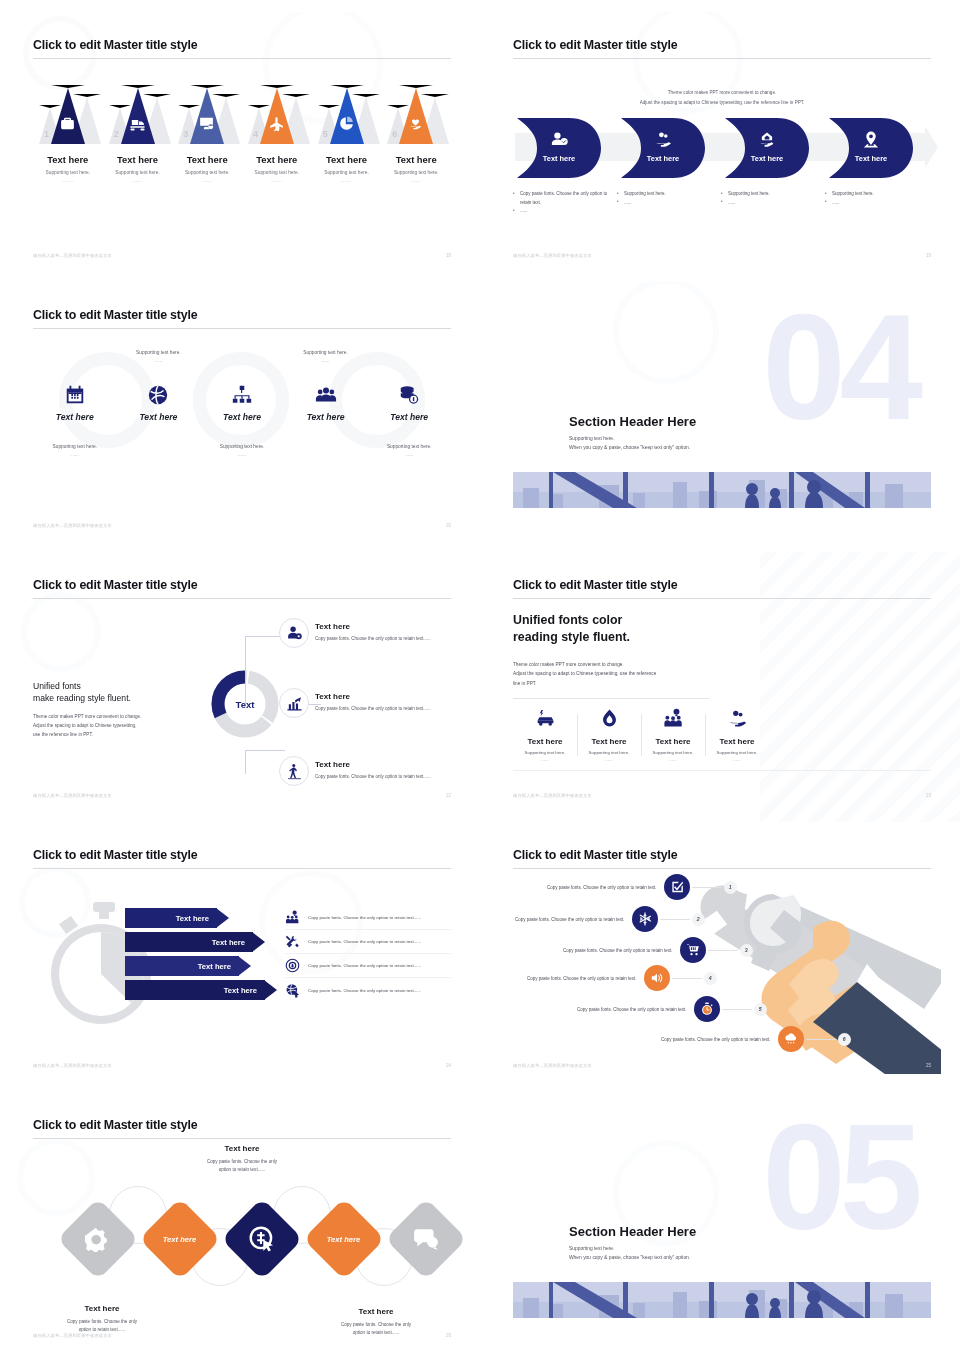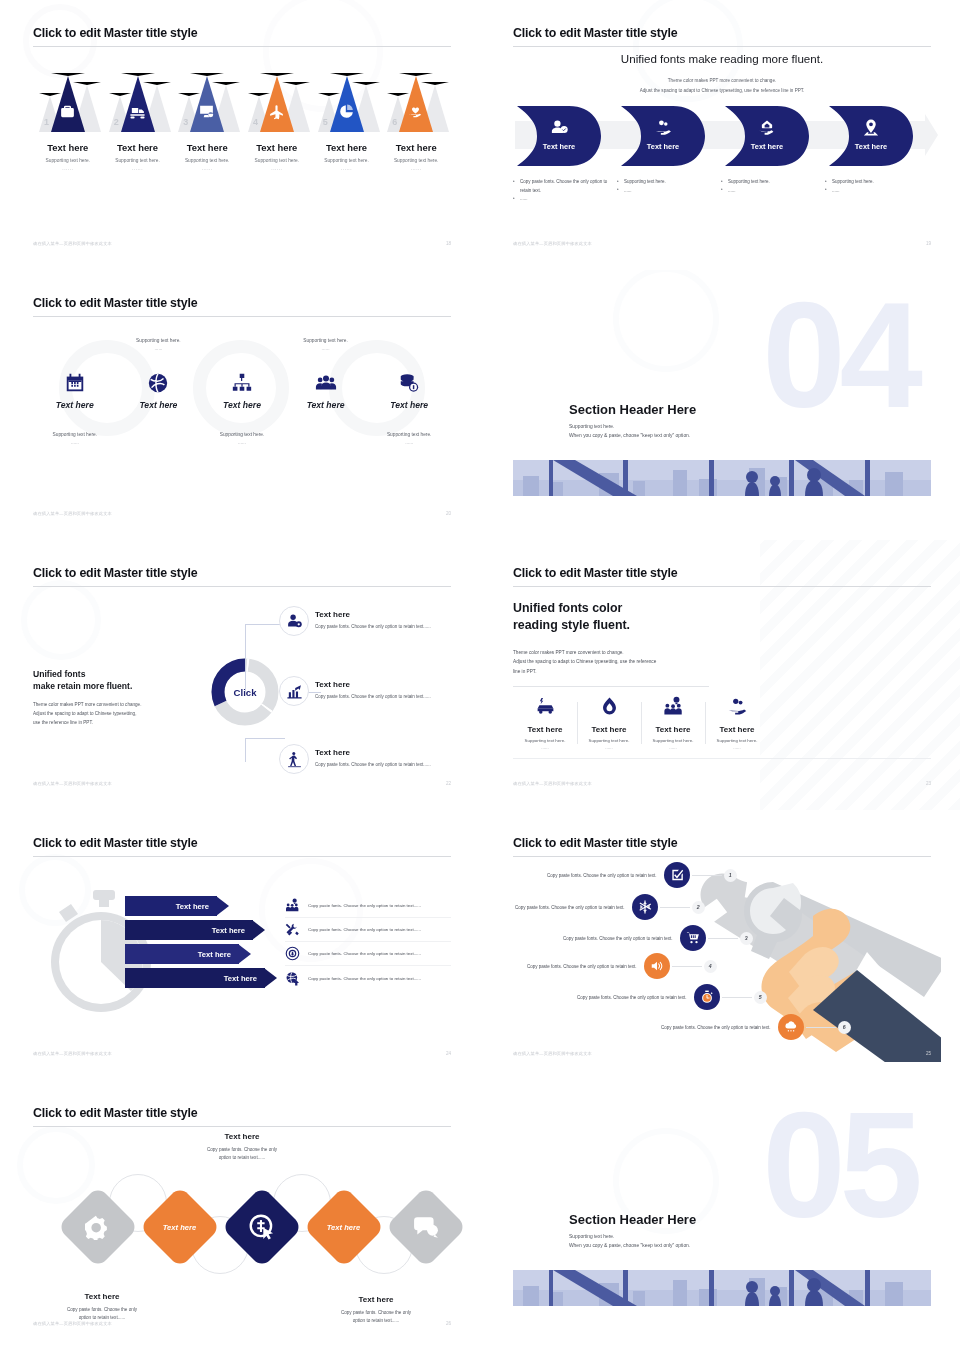--- a/index.html
+++ b/index.html
@@ -14,20 +14,21 @@
     width: 960px; height: 1352px;
     display: grid;
     grid-template-columns: 480px 480px;
     grid-template-rows: 270px 270px 270px 270px 272px;
   }
   .slide {
     position: relative;
     width: 480px; height: 270px;
     background: #ffffff;
     overflow: hidden;
+    margin-top: 12px;
   }
   .canvas {
     position: absolute;
     left: 33px; top: 22px;
     width: 418px; height: 228px;
   }
   
   .title {
     position: absolute; left: 0; top: 4px;
     font-size: 12.4px; font-weight: bold; color: #111319;
@@ -117,21 +118,21 @@
   }
   .sec-title { position: absolute; left: 56px; top: 110px; font-size: 13px; font-weight: bold; color: #14161c; }
   .sec-sub { position: absolute; left: 56px; top: 130px; font-size: 4.9px; color: #4f535c; line-height: 1.85; }
   .sec-photo {
     position: absolute; left: 0; bottom: 24px; width: 418px; height: 36px;
     overflow: hidden;
   }
   .sec-photo svg { width: 100%; height: 100%; display: block; }
   
   .s5-lead { position: absolute; left: 0; top: 106px; width: 132px; }
-  .s5-lead h3 { font-size: 8.6px; font-weight: bold; color: #15171d; line-height: 1.45; }
+  .s5-lead h3 { font-size: 8.6px; font-weight: normal; color: #15171d; line-height: 1.45; }
   .s5-lead p  { font-size: 4.6px; color: #52565f; line-height: 2.0; margin-top: 7px; }
   .s5-donut { position: absolute; left: 176px; top: 94px; width: 72px; height: 72px; }
   .s5-donut svg { width: 100%; height: 100%; }
   .s5-donut .ctext { position: absolute; inset: 0; display: flex; align-items: center; justify-content: center;
                      font-size: 9.6px; font-weight: bold; color: #1d2272; }
   .s5-item { position: absolute; left: 282px; width: 136px; }
   .s5-bub { position: absolute; left: -36px; top: -4px; width: 30px; height: 30px; border-radius: 50%;
             border: 1px solid #dfe2ea; display: flex; align-items: center; justify-content: center; background: #fff;}
   .s5-bub svg { width: 17px; height: 17px; fill: #1d2272; }
   .s5-h { font-size: 8px; font-weight: bold; color: #15171d; }
@@ -476,21 +477,20 @@
       <div class="page-no">18</div>
     </div>
   </div>
 
   <div class="slide">
     <div class="canvas">
       <div class="wm-ring" style="left:120px;top:-30px;width:110px;height:110px;border-color:#fbfcfd;"></div>
       <div class="title">Click to edit Master title style</div>
       <div class="title-rule"></div>
 
-      <div class="s2-head">Unified fonts make reading more fluent.</div>
       <div class="s2-sub" style="top:56px">Theme color makes PPT more convenient to change.</div>
       <div class="s2-sub" style="top:66px">Adjust the spacing to adapt to Chinese typesetting, use the reference line in PPT.</div>
 
       <div class="s2-band"></div>
 
       <div class="s2-rib" style="left:4px">
         <svg viewBox="0 0 84 60" preserveAspectRatio="none">
             <path d="M0 0 H52 C76 0 84 18 84 30 C84 42 76 60 52 60 H0 C16 48 20 40 20 30 C20 20 16 12 0 0 Z" fill="#1d2272"></path>
           </svg>
         <span class="ico">
@@ -686,37 +686,37 @@
 
   <div class="slide">
     <div class="canvas">
       <div class="wm-ring" style="left:-12px;top:18px;width:80px;height:80px;border-color:#fbfcfd;"></div>
       <div class="title">Click to edit Master title style</div>
       <div class="title-rule"></div>
 
       <div class="s5-lead">
         <h3>
           <span>Unified fonts</span><br>
-          <span>make retain more fluent.</span>
+          <span>make reading style fluent.</span>
         </h3>
         <p>
           <span>Theme color makes PPT more convenient to change.</span><br>
           <span>Adjust the spacing to adapt to Chinese typesetting,</span><br>
           <span>use the reference line in PPT.</span>
         </p>
       </div>
 
       <div class="s5-donut">
         <svg viewBox="0 0 72 72">
           <circle cx="36" cy="36" r="27" fill="none" stroke="#dddfe2" stroke-width="13"></circle>
           <circle cx="36" cy="36" r="27" fill="none" stroke="#ffffff" stroke-width="13" stroke-dasharray="1.6 54.9" stroke-dashoffset="-2" transform="rotate(-90 36 36)"></circle>
           <circle cx="36" cy="36" r="27" fill="none" stroke="#ffffff" stroke-width="13" stroke-dasharray="1.6 54.9" stroke-dashoffset="-58.4" transform="rotate(-90 36 36)"></circle>
           <circle cx="36" cy="36" r="27" fill="none" stroke="#1d2272" stroke-width="13" stroke-dasharray="54 115.6" stroke-dashoffset="-115" transform="rotate(-90 36 36)"></circle>
         </svg>
-        <div class="ctext">Click</div>
+        <div class="ctext">Text</div>
       </div>
 
       <span class="s5-line" style="left:212px;top:62px;width:1px;height:68px;"></span>
       <span class="s5-line" style="left:212px;top:62px;width:40px;height:1px;"></span>
       <span class="s5-line" style="left:252px;top:130px;width:36px;height:1px;"></span>
       <span class="s5-line" style="left:212px;top:176px;width:1px;height:24px;"></span>
       <span class="s5-line" style="left:212px;top:176px;width:40px;height:1px;"></span>
 
       <div class="s5-item" style="top:48px">
         <span class="s5-bub">

